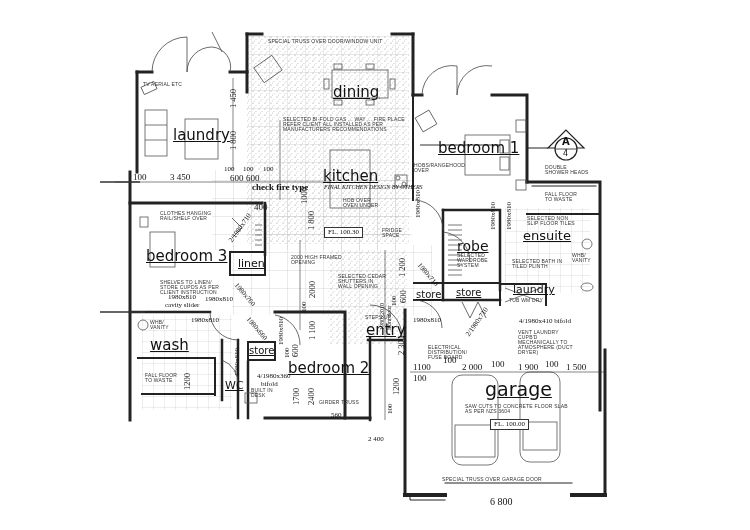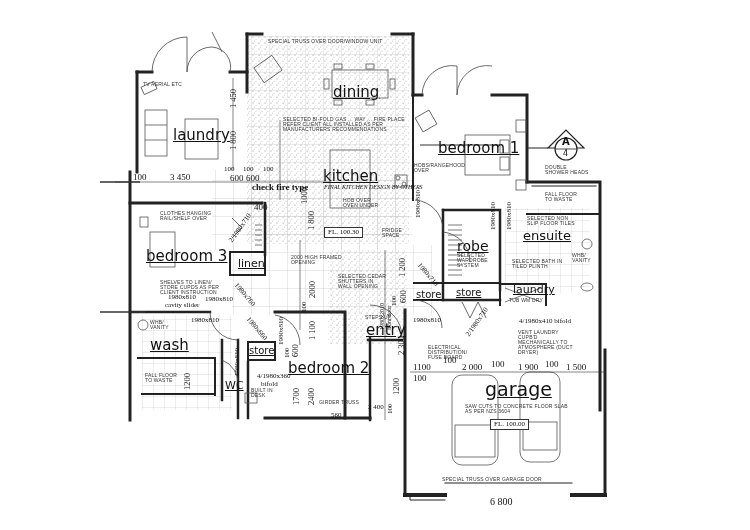--- a/index.html
+++ b/index.html
@@ -288,21 +288,21 @@
 <div class="lbl dimv" style="left:399px;top:303px;">600</div>
 <div class="lbl dimv" style="left:391px;top:306px;font-size:7px;">100</div>
 <div class="lbl dimv" style="left:397px;top:355px;">2 300</div>
 <div class="lbl dimv" style="left:392px;top:395px;">1200</div>
 <div class="lbl dimv" style="left:387px;top:414px;font-size:7px;">100</div>
 <div class="lbl dimv" style="left:291px;top:357px;">600</div>
 <div class="lbl dimv" style="left:284px;top:358px;font-size:7px;">100</div>
 <div class="lbl dimv" style="left:292px;top:405px;">1700</div>
 <div class="lbl dimv" style="left:307px;top:405px;">2400</div>
 <div class="lbl dim" style="left:331px;top:412px;font-size:7px;">560</div>
-<div class="lbl dim" style="left:368px;top:404px;font-size:7px;">2 400</div>
+<div class="lbl dim" style="left:368px;top:436px;font-size:7px;">2 400</div>
 <div class="lbl dimv" style="left:183px;top:390px;">1200</div>
 <div class="lbl dim" style="left:413px;top:363px;">1100</div>
 <div class="lbl dim" style="left:443px;top:356px;">100</div>
 <div class="lbl dim" style="left:462px;top:363px;">2 000</div>
 <div class="lbl dim" style="left:491px;top:360px;">100</div>
 <div class="lbl dim" style="left:518px;top:363px;">1 900</div>
 <div class="lbl dim" style="left:545px;top:360px;">100</div>
 <div class="lbl dim" style="left:566px;top:363px;">1 500</div>
 <div class="lbl dim" style="left:413px;top:374px;">100</div>
 <div class="lbl dim" style="left:490px;top:497px;font-size:10px;">6 800</div>

